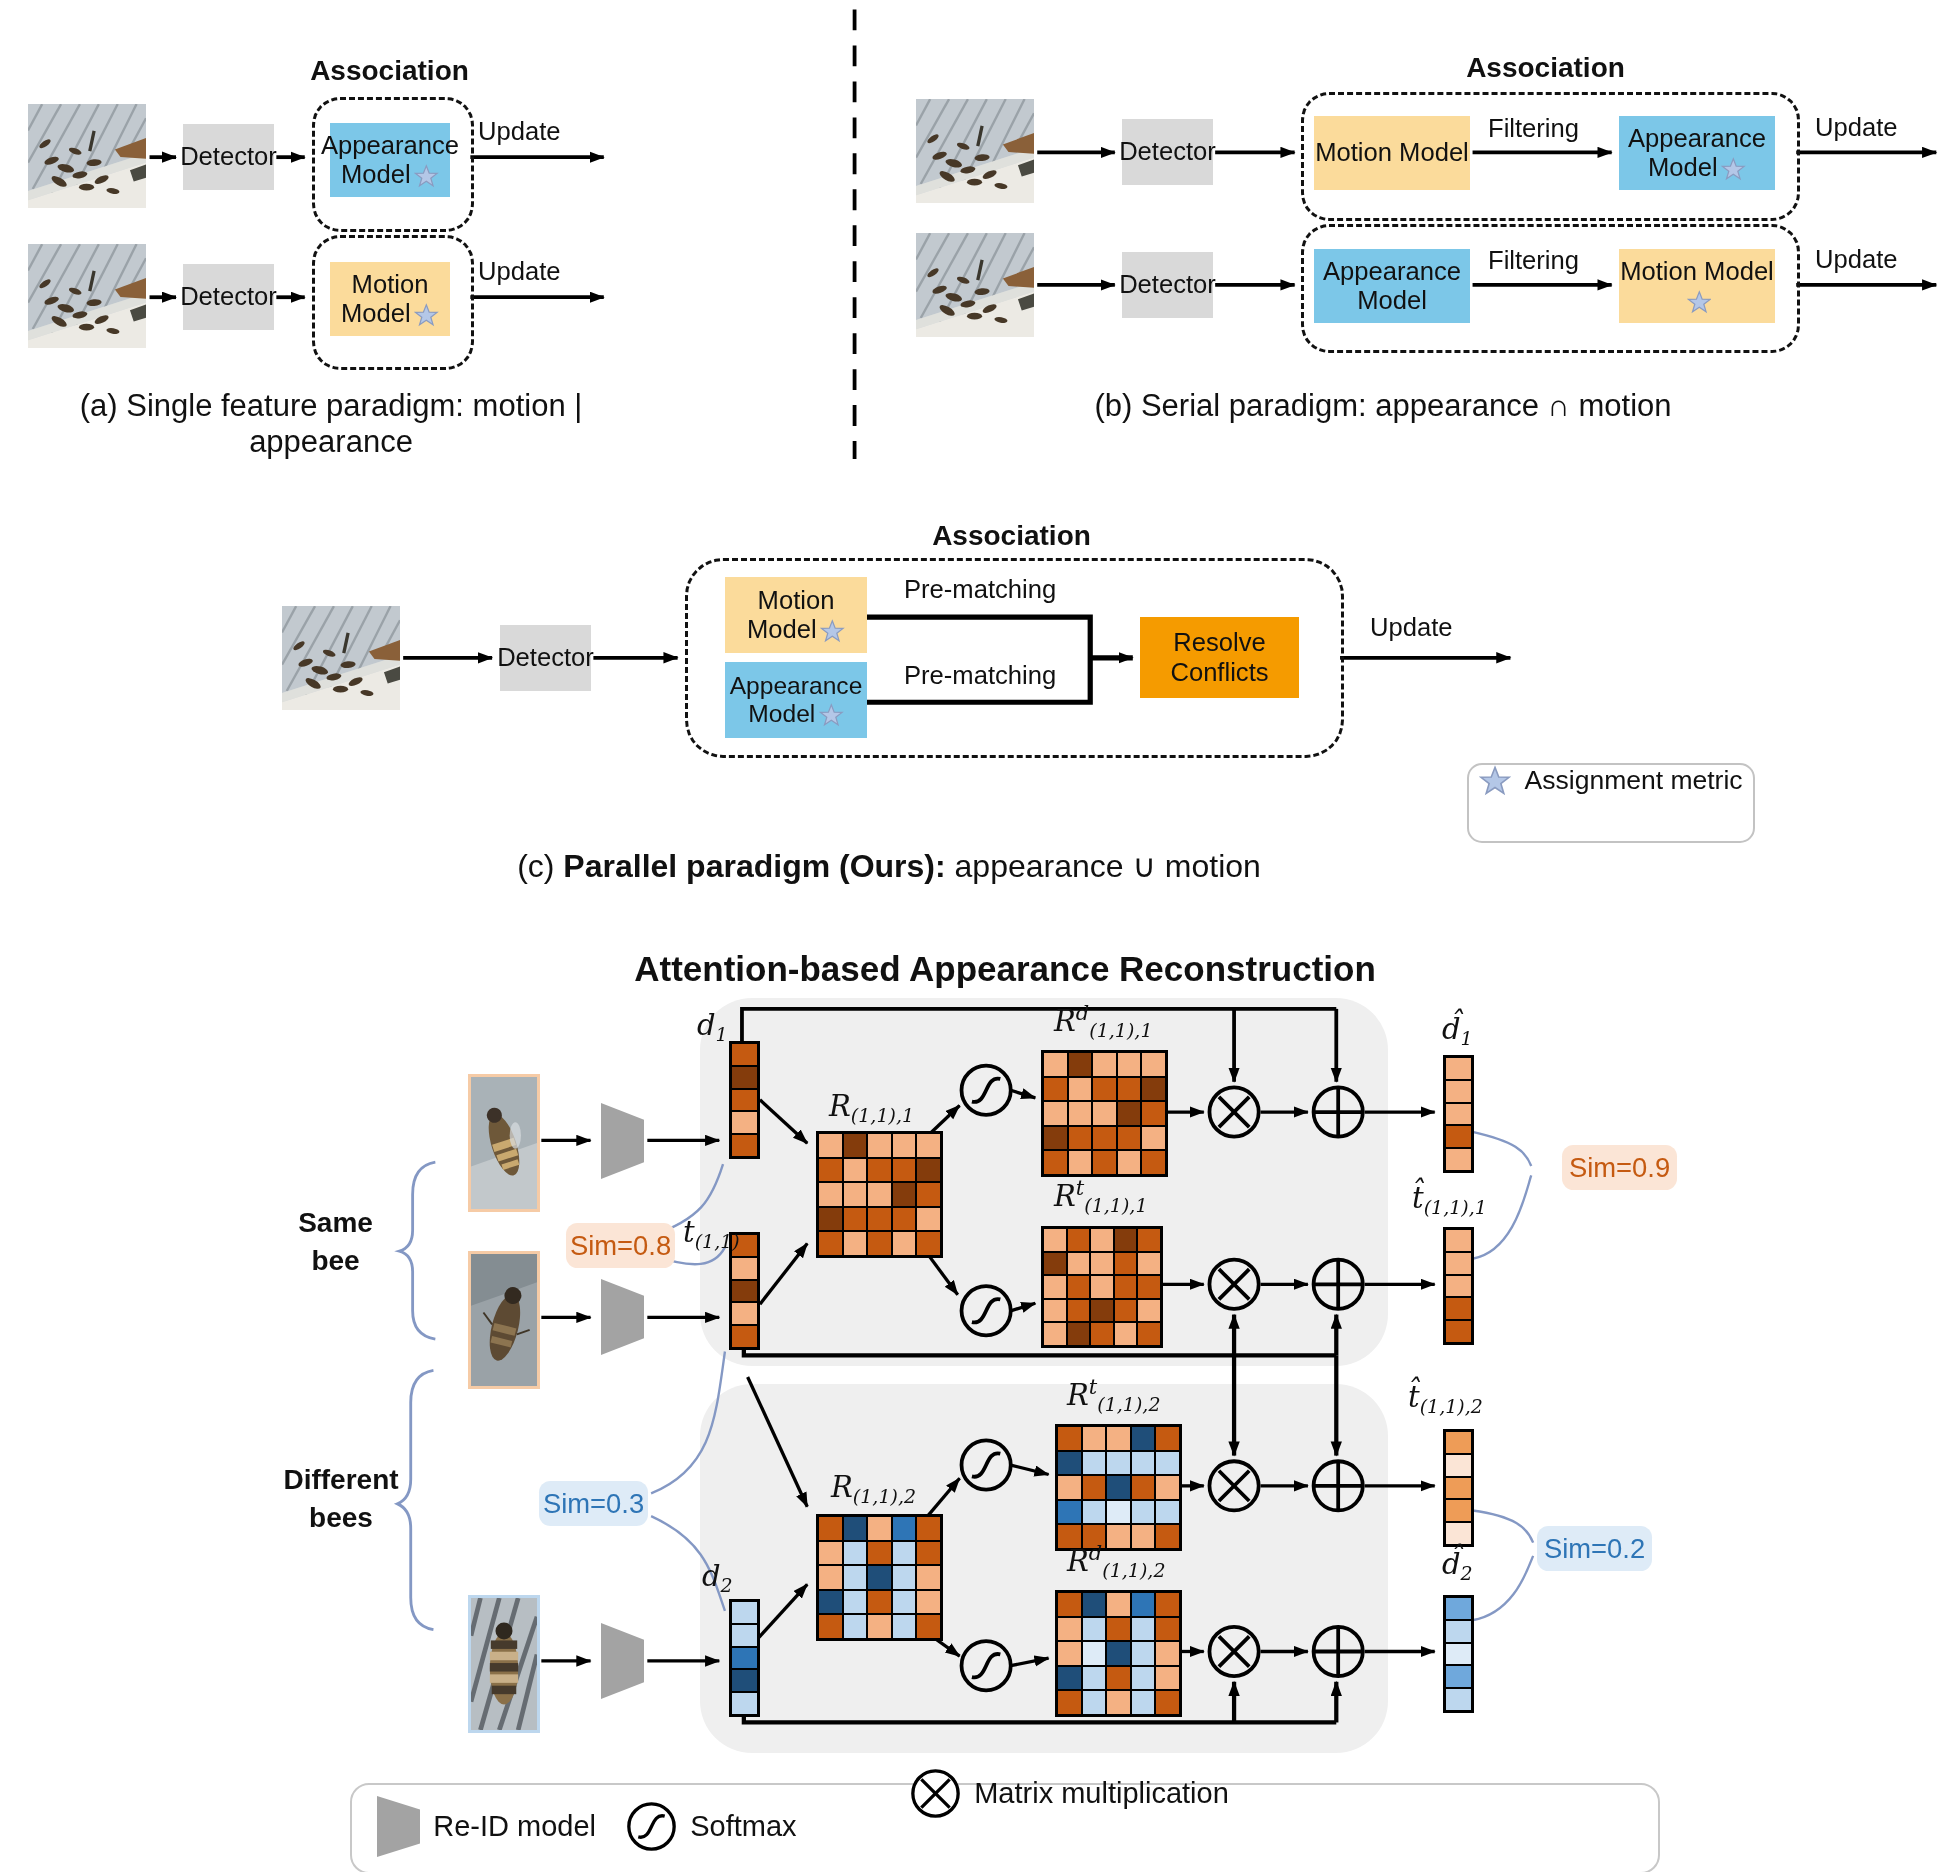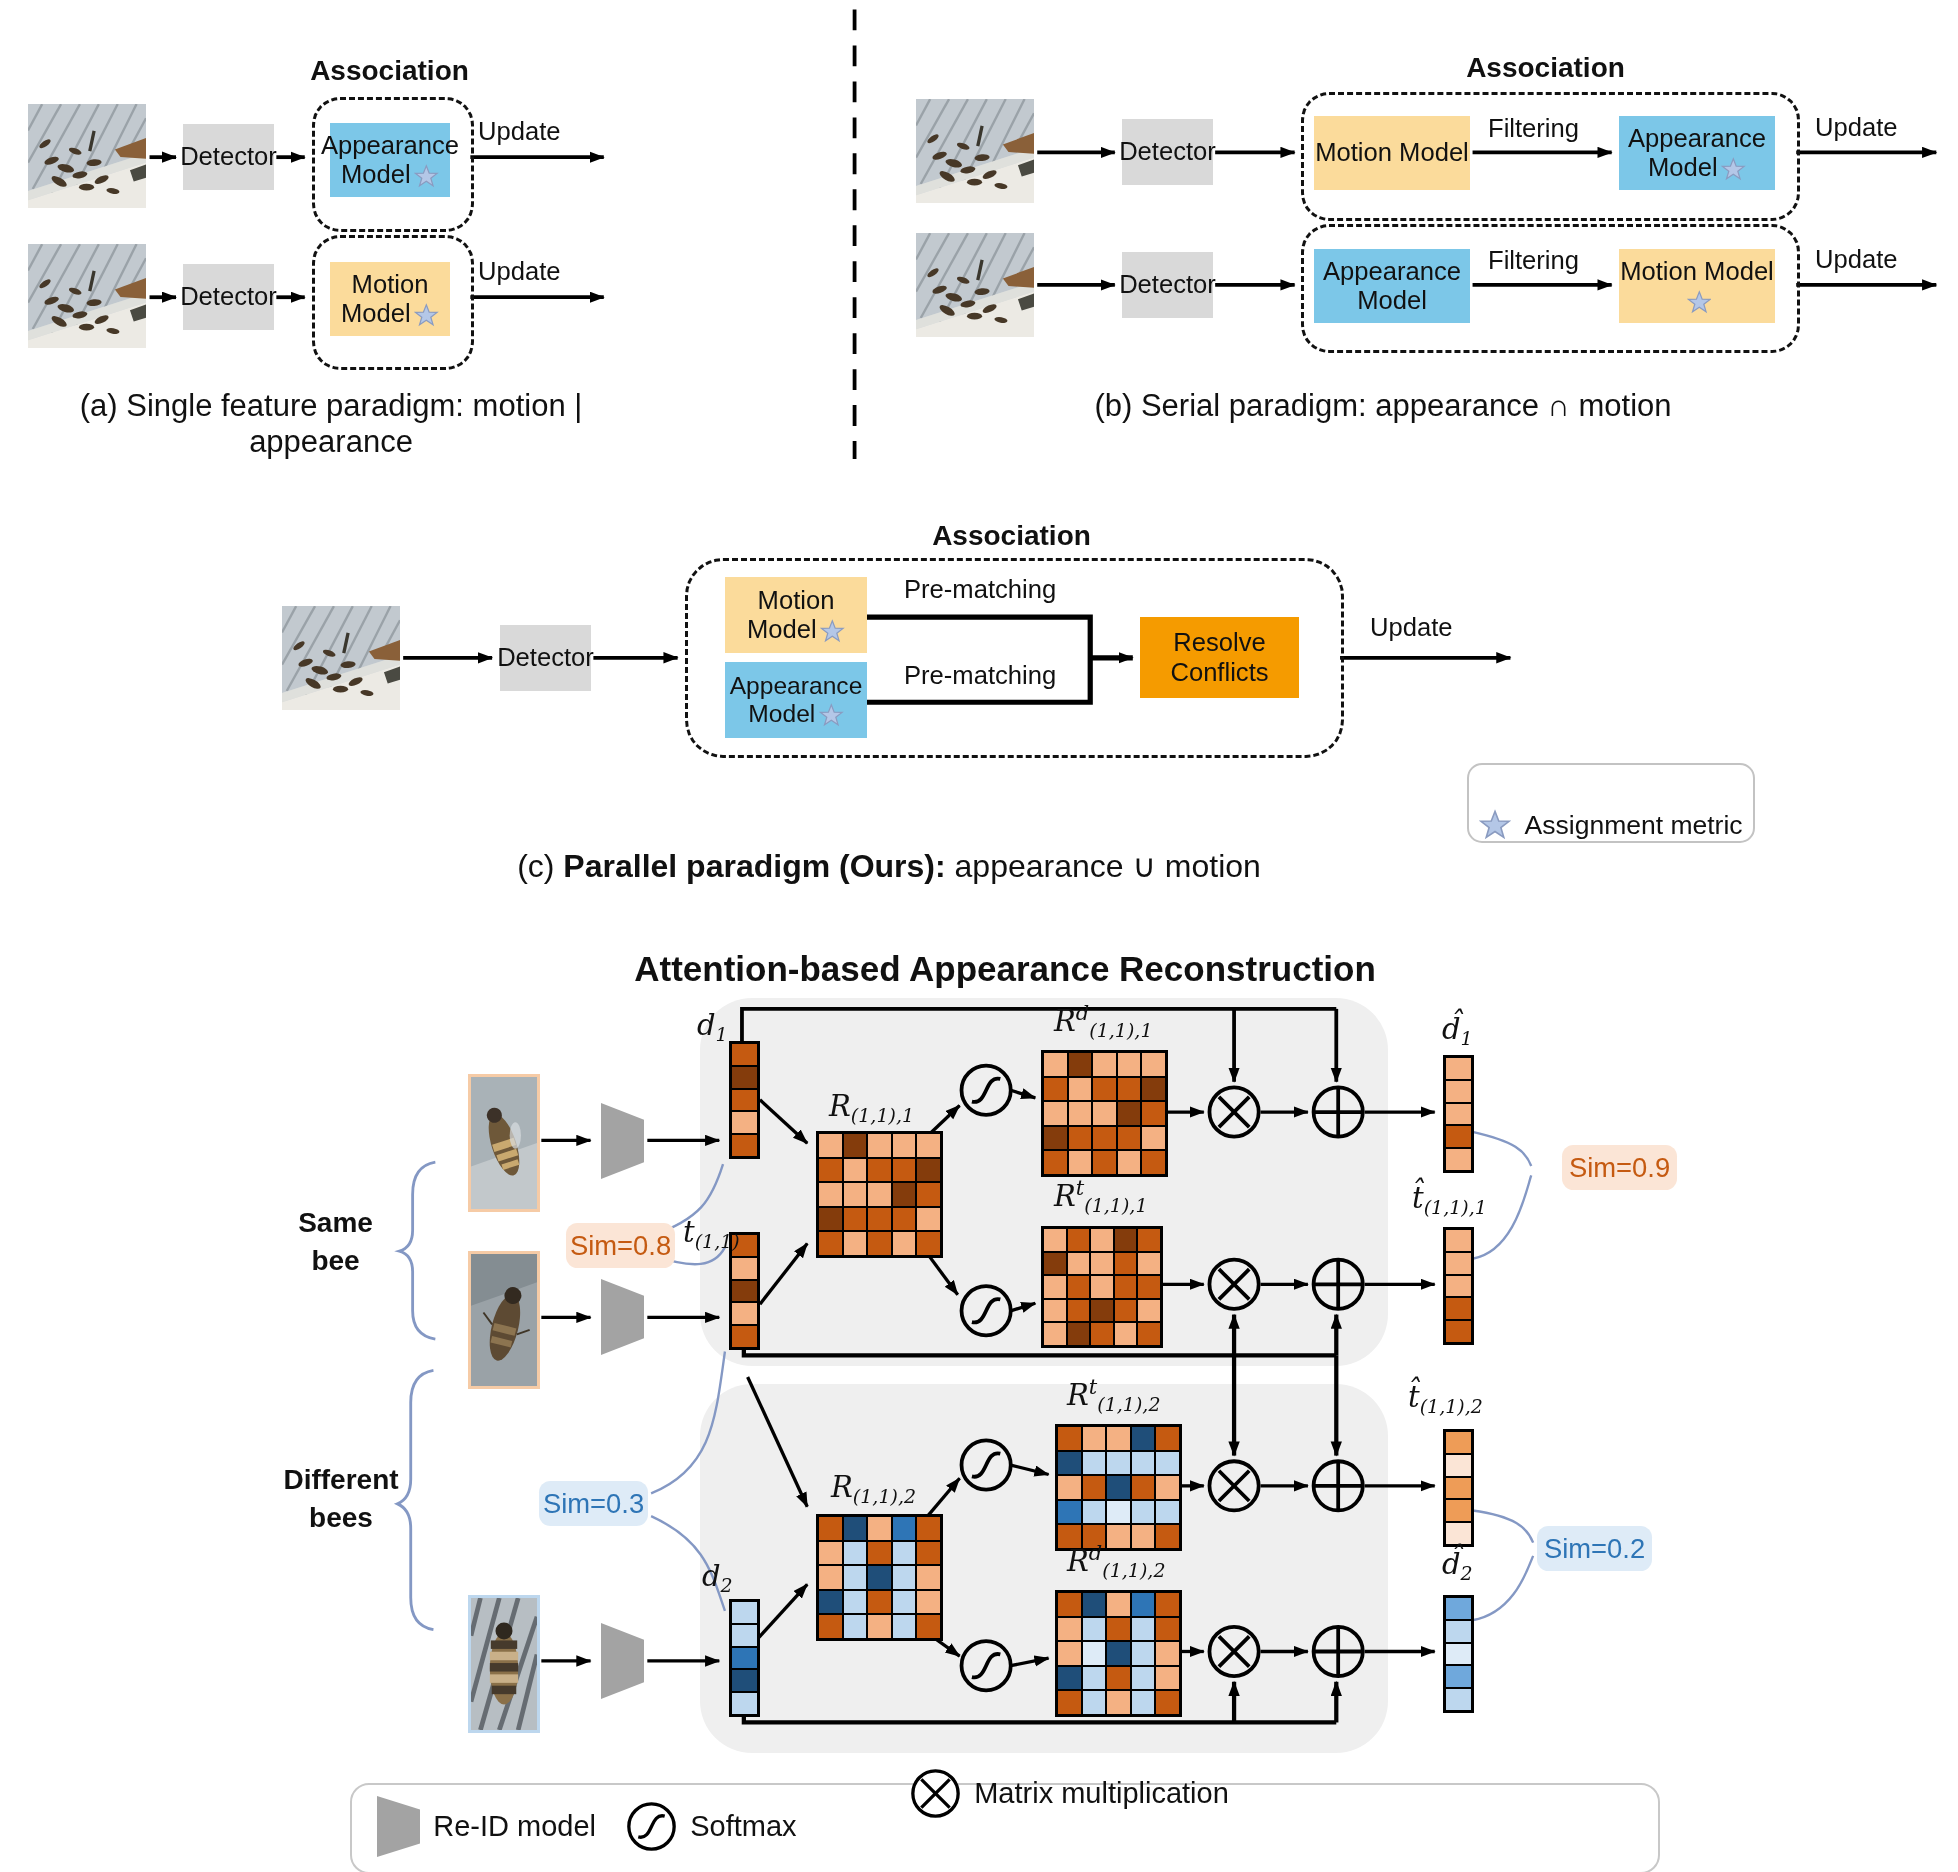--- a/index.html
+++ b/index.html
@@ -33,21 +33,21 @@
   .mat div{border:0.9px solid #000;}
   .trap{position:absolute;background:#A3A3A3;clip-path:polygon(0 0,100% 22%,100% 78%,0 100%);}
   .crop{position:absolute;}
   .crop svg{display:block;}
   .scene{position:absolute;}
   .scene svg{display:block;}
   .star{vertical-align:middle;margin-left:3.8px;}
   .legendbar{position:absolute;border:2.4px solid #C8C8C8;border-radius:19px;background:#fff;}
   .legend-item{position:absolute;display:flex;align-items:center;gap:13.2px;height:87px;font-size:29px;}
   .alegend{position:absolute;border:2.4px solid #C3C3C3;border-radius:15px;background:#fff;
-           display:flex;align-items:flex-end;justify-content:center;gap:13.2px;font-size:26.5px;}
+           display:flex;align-items:flex-start;justify-content:center;gap:13.2px;font-size:26.5px;}
 </style>
 </head>
 <body>
 
 <div class="stage">
 
   <div class="panel" style="left:700px;top:998px;width:688px;height:368px;"></div>
   <div class="panel" style="left:700px;top:1384px;width:688px;height:369px;"></div>
 
   <svg class="abs" width="1959" height="1873" style="left:0;top:0;pointer-events:none;" viewBox="0 0 2070 1979">

